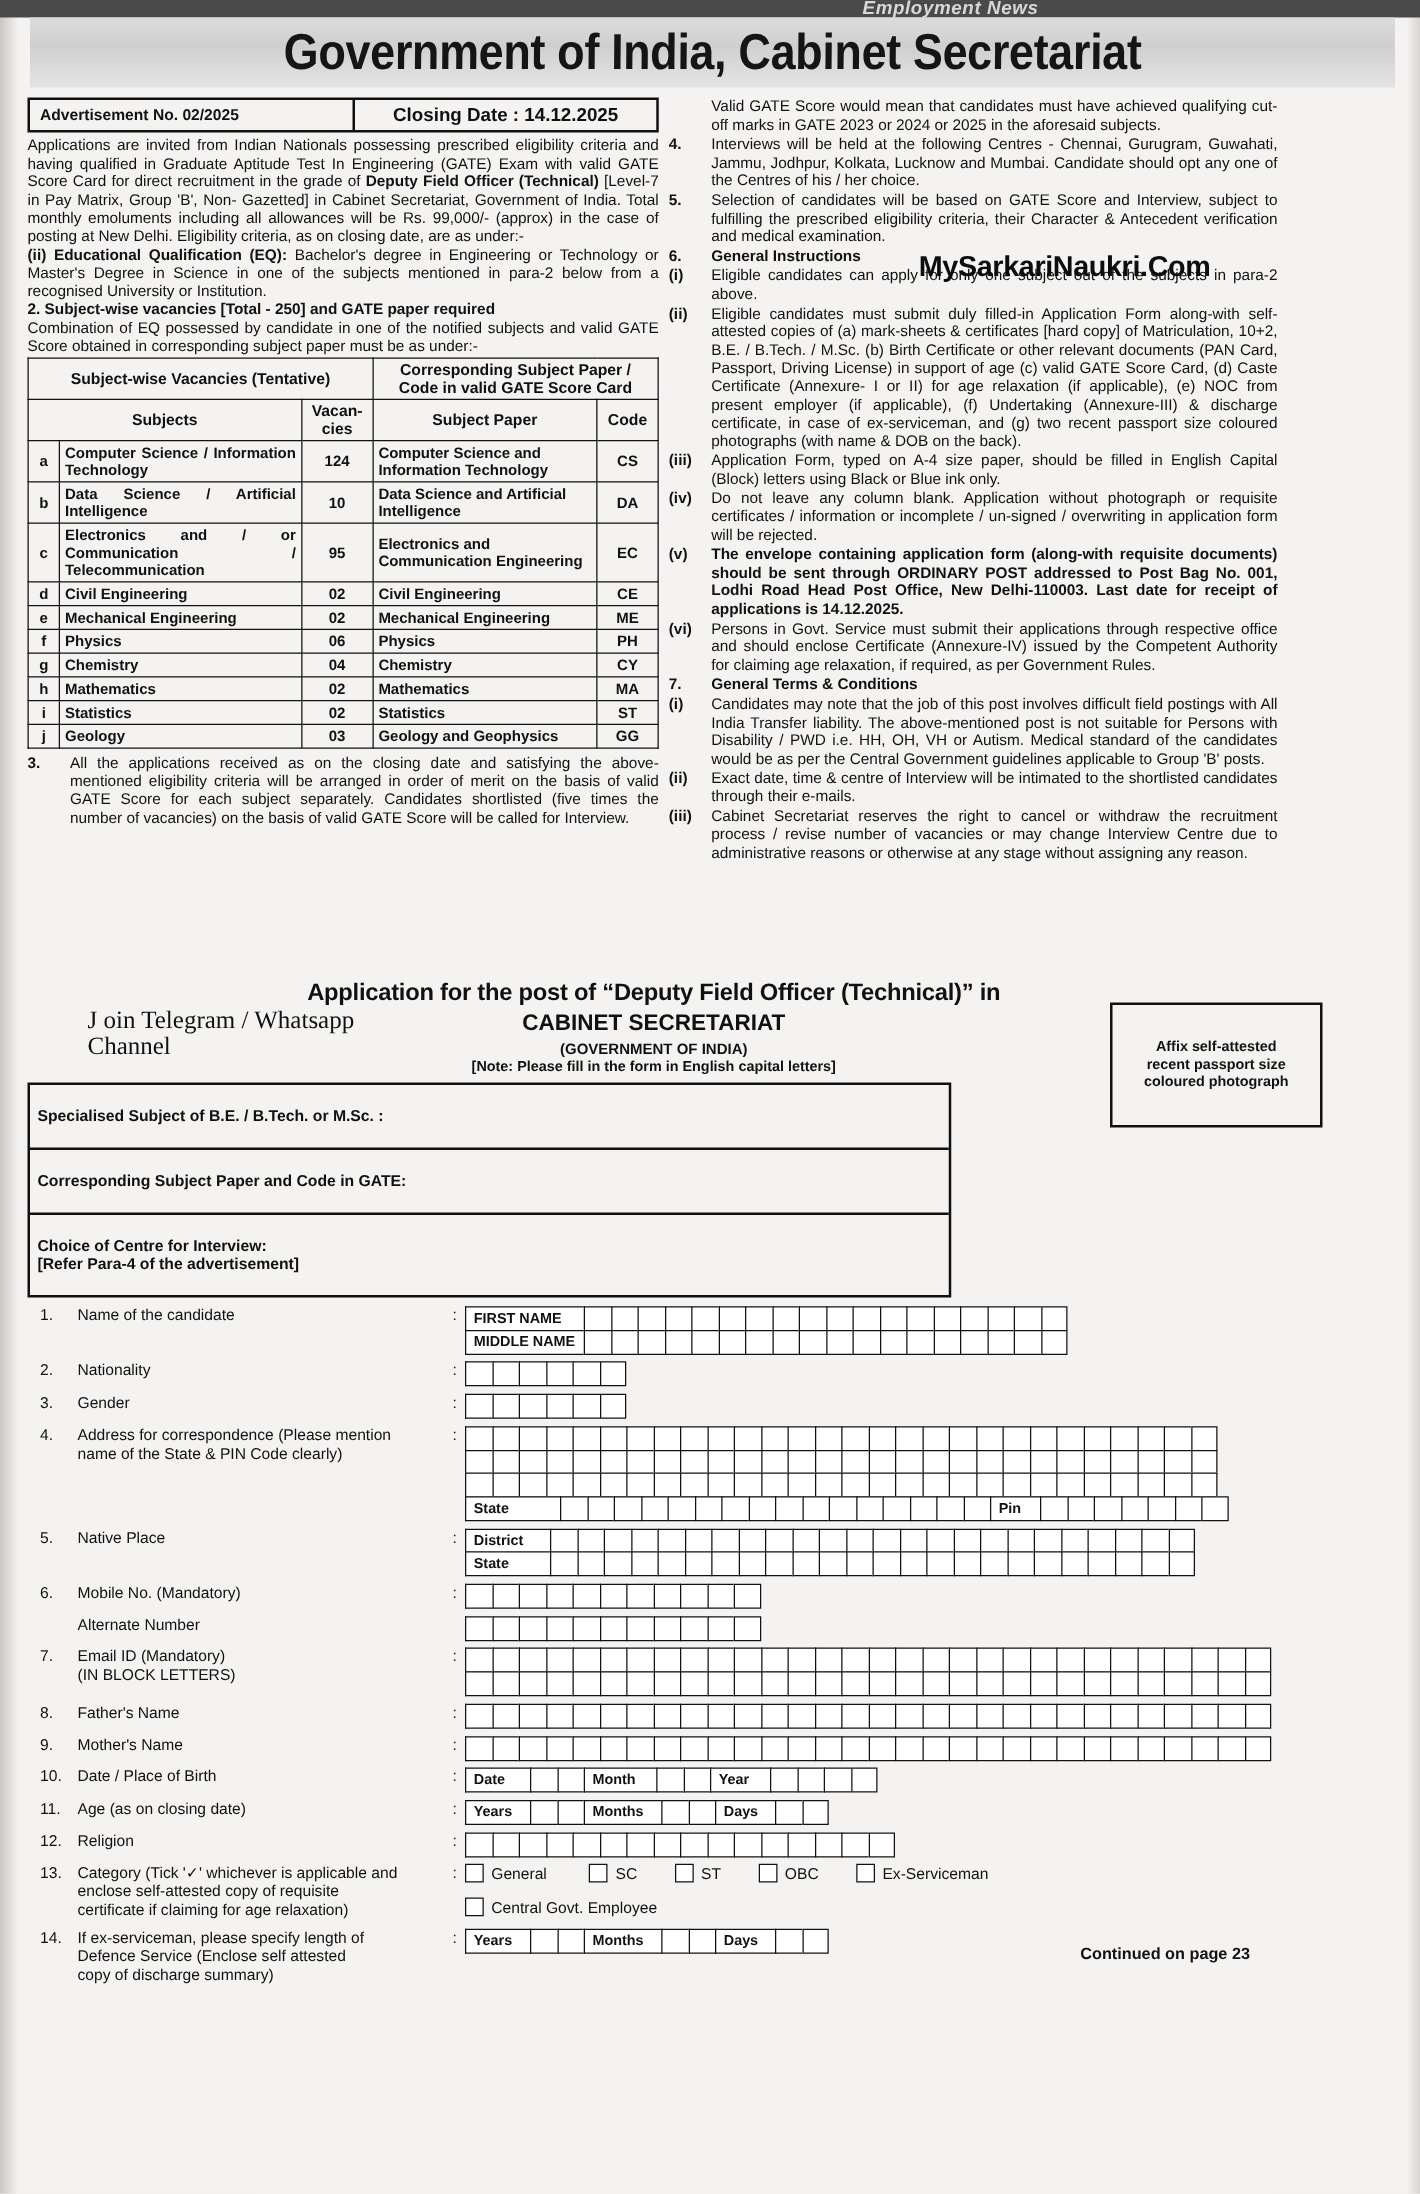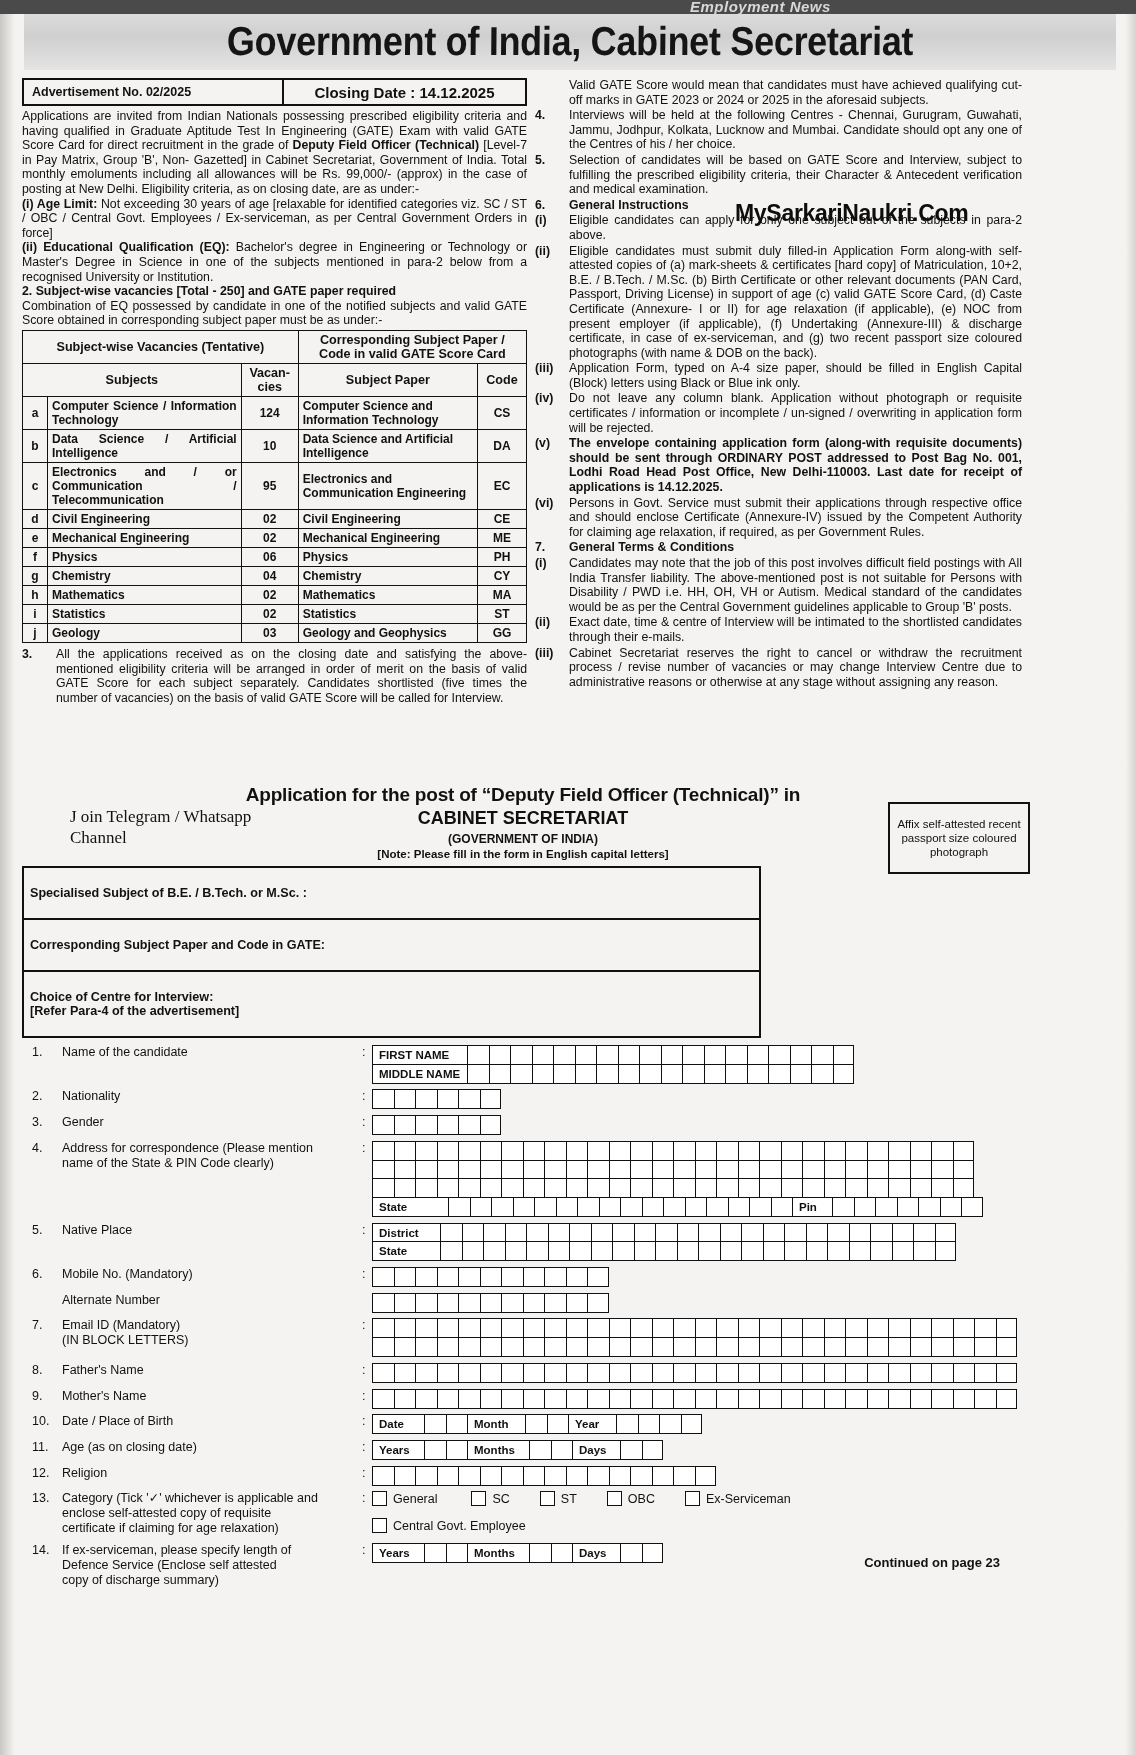--- a/index.html
+++ b/index.html
@@ -87,27 +87,27 @@
   .appform{position:absolute;left:22px;top:784px;width:1002px;}
   .app-title{
     text-align:center;font-size:19px;font-weight:bold;margin:0;
     letter-spacing:-.2px;
   }
   .app-sub{text-align:center;font-size:18px;font-weight:bold;margin:2px 0 0 0;}
   .app-gov{text-align:center;font-size:12px;font-weight:bold;margin:3px 0 0 0;}
   .app-note{text-align:center;font-size:11.5px;font-weight:bold;margin:2px 0 0 0;}
   .tg{
     position:absolute;left:48px;top:22px;
-    font-size:17px;line-height:21px;color:#111;
+    font-size:20px;line-height:21px;color:#111;
     font-family:"Liberation Serif", serif;
   }
   .photobox{
     position:absolute;left:866px;top:18px;width:134px;height:64px;
     border:2px solid #111;display:flex;align-items:center;justify-content:center;
-    text-align:center;font-size:11.5px;font-weight:normal;line-height:14px;padding:2px;
+    text-align:center;font-size:11.5px;font-weight:bold;line-height:14px;padding:16px;
   }
   
   .specbox{margin-top:6px;border:2px solid #111;width:735px;}
   .specrow{border-bottom:2px solid #111;font-size:12.6px;font-weight:bold;padding:18px 6px;}
   .specrow:last-child{border-bottom:none;}
 
   
   .qrow{display:flex;align-items:flex-start;margin-top:7px;}
   .qno{flex:0 0 40px;font-size:12.5px;padding-left:10px;box-sizing:border-box;}
   .qlab{flex:0 0 300px;font-size:12.5px;line-height:15px;}
@@ -167,21 +167,20 @@
 
   <div class="col-left">
 
     <div class="advbox">
       <div class="a">Advertisement No. 02/2025</div>
       <div class="b">Closing Date : 14.12.2025</div>
     </div>
 
     <p class="tx"><span>Applications are invited from Indian Nationals possessing prescribed eligibility criteria and having qualified in Graduate Aptitude Test In Engineering (GATE) Exam with valid GATE Score Card for direct recruitment in the grade of </span><span class="b">Deputy Field Officer (Technical)</span><span> [Level-7 in Pay Matrix, Group 'B', Non- Gazetted] in Cabinet Secretariat, Government of India. Total monthly emoluments including all allowances will be Rs. 99,000/- (approx) in the case of posting at New Delhi. Eligibility criteria, as on closing date, are as under:-</span></p>
 
-    <p class="tx"><span class="b">(i) Age Limit:</span><span> Not exceeding 30 years of age [relaxable for identified categories viz. SC / ST / OBC / Central Govt. Employees / Ex-serviceman, as per Central Government Orders in force]</span></p>
 
     <p class="tx"><span class="b">(ii) Educational Qualification (EQ):</span><span> Bachelor's degree in Engineering or Technology or Master's Degree in Science in one of the subjects mentioned in para-2 below from a recognised University or Institution.</span></p>
 
     <p class="tx b">2. Subject-wise vacancies [Total - 250] and GATE paper required</p>
     <p class="tx">Combination of EQ possessed by candidate in one of the notified subjects and valid GATE Score obtained in corresponding subject paper must be as under:-</p>
 
     <table class="vac">
       <tbody>
         <tr>
           <th colspan="3">Subject-wise Vacancies (Tentative)</th>

